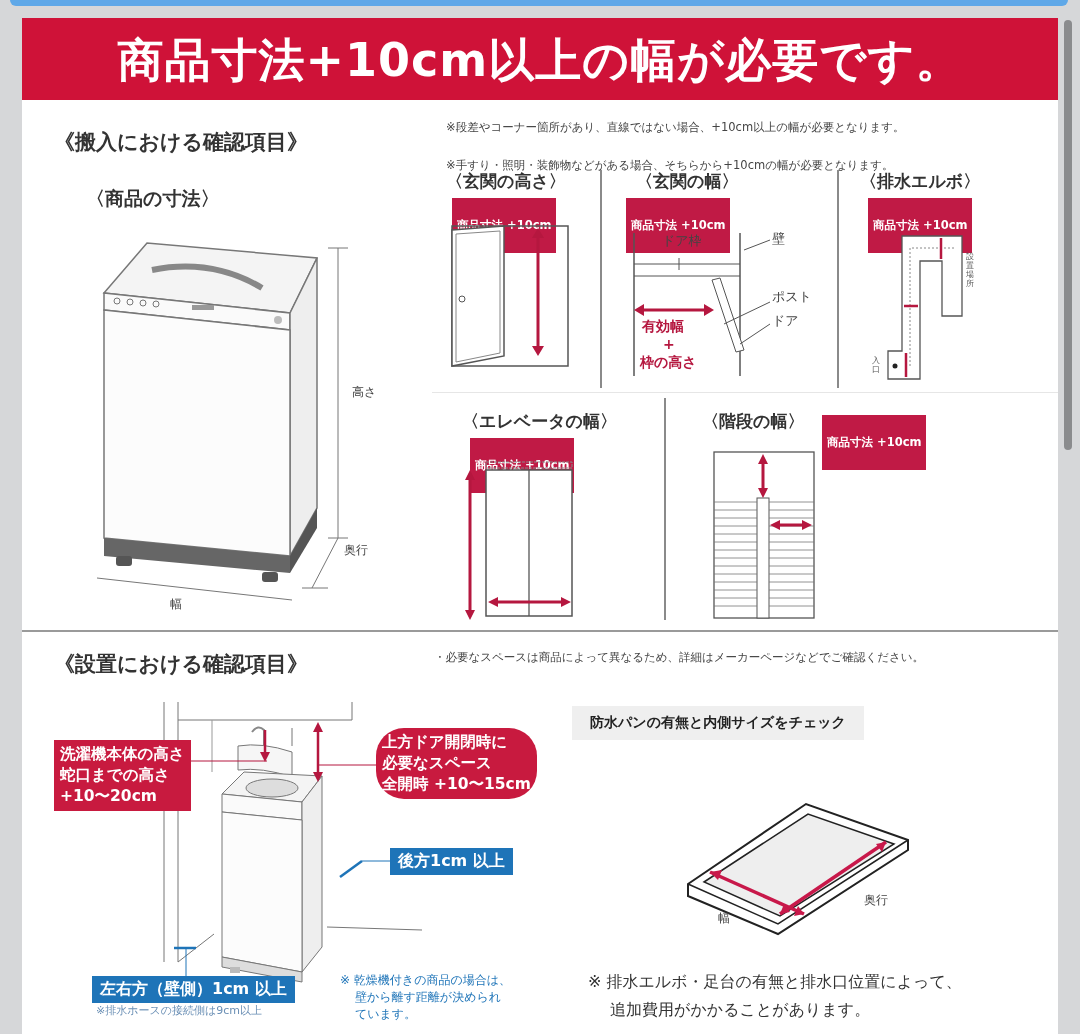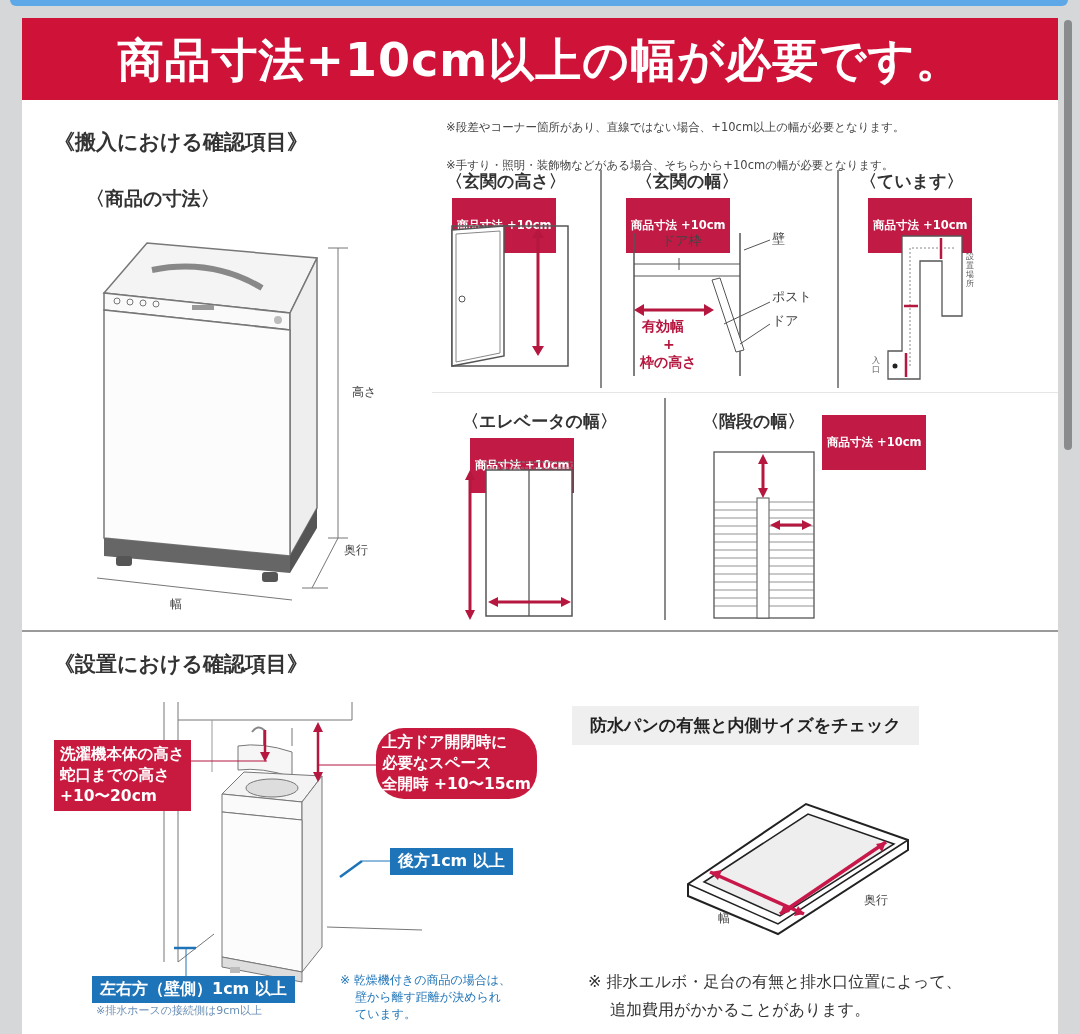--- a/index.html
+++ b/index.html
@@ -13,21 +13,21 @@
   .abs { position:absolute; }
   .h-sec { font-size:21px; font-weight:bold; color:#333; white-space:nowrap; }
   .h-sub { font-size:19px; font-weight:bold; color:#333; white-space:nowrap; }
   .note { font-size:11.5px; color:#444; white-space:nowrap; line-height:19px; }
   .tag { background:#c01a45; color:#fff; font-size:11.5px; font-weight:bold; padding:20px 5px; white-space:nowrap; }
   .lbl { font-size:12px; color:#444; white-space:nowrap; }
   .vdiv { position:absolute; width:2px; background:#8a8a8a; }
   .hdiv { position:absolute; left:0; width:1036px; height:2px; background:#9a9a9a; }
   .redbox { background:#c81a3f; color:#fff; font-weight:bold; font-size:15.5px; line-height:21px; padding:4px 6px; white-space:nowrap; }
   .bluebox { background:#1e74b8; color:#fff; font-weight:bold; font-size:16px; padding:3px 8px; white-space:nowrap; }
-  .graybox { background:#efefef; font-size:17px; font-weight:bold; color:#222; padding:8px 18px; white-space:nowrap; }
+  .graybox { background:#efefef; font-size:14px; font-weight:bold; color:#222; padding:8px 18px; white-space:nowrap; }
   .small-note { font-size:11px; color:#1e74b8; white-space:nowrap; line-height:16px; }
   .dark-note { font-size:16px; color:#333; white-space:nowrap; line-height:28px; }
   svg { position:absolute; overflow:visible; }
 </style>
 </head>
 <body>
 
 <div class="topbar"></div>
 <div class="scrollbar"></div>
 
@@ -100,21 +100,21 @@
     <line x1="118" y1="116" x2="148" y2="96" stroke="#555"></line>
   </svg>
   <div class="abs lbl" style="left:640px;top:214px;font-size:13px;">ドア枠</div>
   <div class="abs lbl" style="left:750px;top:212px;font-size:13px;">壁</div>
   <div class="abs lbl" style="left:750px;top:270px;font-size:13px;">ポスト</div>
   <div class="abs lbl" style="left:750px;top:294px;font-size:13px;">ドア</div>
   <div class="abs" style="left:620px;top:300px;font-size:14px;font-weight:bold;color:#b5173f;">有効幅</div>
   <div class="abs" style="left:641px;top:318px;font-size:14px;font-weight:bold;color:#b5173f;">+</div>
   <div class="abs" style="left:618px;top:336px;font-size:14px;font-weight:bold;color:#b5173f;">枠の高さ</div>
 
-  <div class="abs h-sub" style="left:838px;top:152px;font-size:17px;">〈ています〉</div>
+  <div class="abs h-sub" style="left:838px;top:152px;font-size:17px;">〈排水エルボ〉</div>
   <div class="abs tag" style="left:846px;top:180px;">商品寸法 +10cm</div>
   <svg style="left:860px;top:218px;" width="100" height="150">
     <path d="M20 0 L80 0 L80 80 L60 80 L60 25 L38 25 L38 143 L6 143 L6 115 L20 115 Z" fill="#fff" stroke="#555" stroke-width="1.3"></path>
     <path d="M28 130 L28 12 L72 12" fill="none" stroke="#888" stroke-dasharray="2,2"></path>
     <circle cx="13" cy="130" r="2.5" fill="#222"></circle>
     <line x1="59" y1="2" x2="59" y2="23" stroke="#b5173f" stroke-width="2.5"></line>
     <line x1="22" y1="70" x2="36" y2="70" stroke="#b5173f" stroke-width="2.5"></line>
     <line x1="24" y1="117" x2="24" y2="141" stroke="#b5173f" stroke-width="2.5"></line>
   </svg>
   <div class="abs" style="left:944px;top:234px;font-size:8px;color:#555;width:9px;line-height:9px;">設置場所</div>
@@ -169,20 +169,21 @@
     </g>
     <line x1="49" y1="6" x2="49" y2="40" stroke="#b5173f" stroke-width="3"></line>
     <path d="M44 12 L49 2 L54 12 Z M44 36 L49 46 L54 36 Z" fill="#b5173f"></path>
     <line x1="60" y1="73" x2="94" y2="73" stroke="#b5173f" stroke-width="3"></line>
     <path d="M66 68 L56 73 L66 78 Z M88 68 L98 73 L88 78 Z" fill="#b5173f"></path>
   </svg>
 
   <div class="hdiv" style="top:612px;"></div>
 
   <div class="abs h-sec" style="left:32px;top:632px;">《設置における確認項目》</div>
+  <div class="abs note" style="left:412px;top:630px;">・必要なスペースは商品によって異なるため、詳細はメーカーページなどでご確認ください。</div>
 
   <svg style="left:130px;top:684px;" width="300" height="300">
     <line x1="12" y1="0" x2="12" y2="260" stroke="#777"></line>
     <line x1="26" y1="0" x2="26" y2="260" stroke="#777"></line>
     <line x1="26" y1="18" x2="200" y2="18" stroke="#777"></line>
     <line x1="200" y1="0" x2="200" y2="18" stroke="#777"></line>
     <line x1="60" y1="18" x2="60" y2="70" stroke="#999"></line>
     <path d="M26 260 L62 232" stroke="#777"></path>
     <path d="M175 225 L270 228" stroke="#777"></path>
     <path d="M86 44 Q110 40 140 50 L140 75 Q110 65 86 68 Z" fill="#f6f6f6" stroke="#777"></path>

